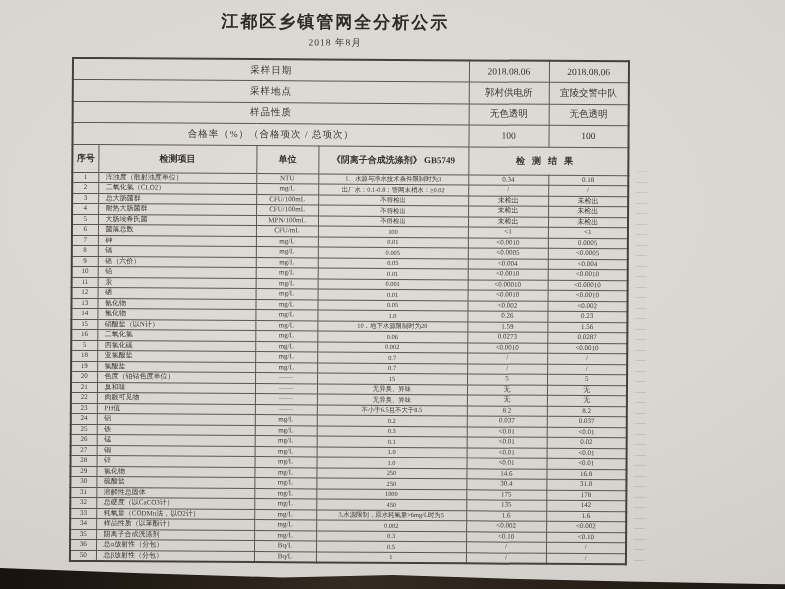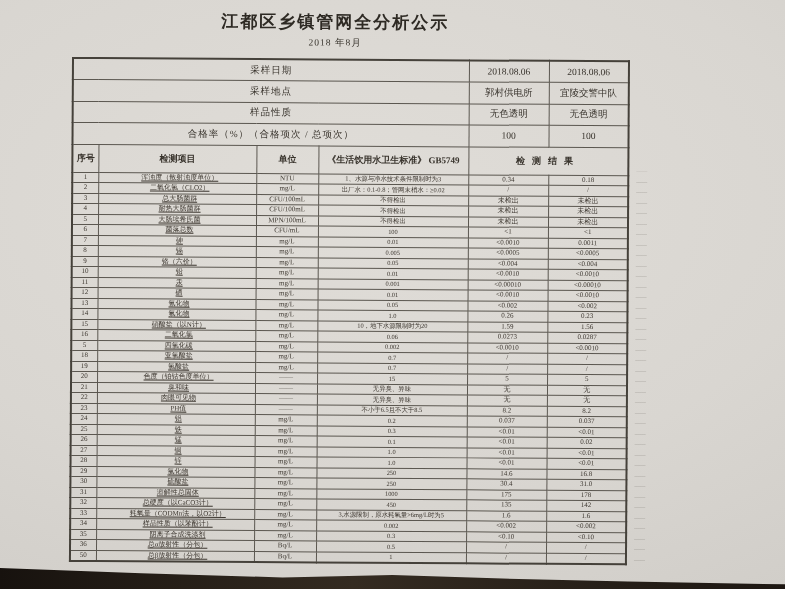--- a/index.html
+++ b/index.html
@@ -31,21 +31,21 @@
     color:#38332c;border:2px solid #45413a;
   }
   table.report td{border:1px solid #5b5750;overflow:hidden;}
   .meta-row{height:21.5px;}
   .meta-row td{font-size:9.5px;text-align:center;}
   .meta-label{letter-spacing:1px;}
   .cols-row td{height:25px;font-size:9px;text-align:center;font-weight:bold;}
   .result-head{letter-spacing:7px;border-radius:12px;}
   .data-row{height:10.5px;}
   .data-row td{font-size:7px;line-height:1;padding:0 2px;white-space:nowrap;text-align:center;color:#3d3730;}
-  .data-row td.item{text-align:center;padding-left:7px;text-decoration:underline;}
+  .data-row td.item{text-align:left;padding-left:7px;}
   .data-row td.std{font-size:6.4px;}
   .data-row td.seq{padding:0;}
   .bleed{
     position:absolute;left:637px;top:168px;width:11px;height:392px;
     background:repeating-linear-gradient(to bottom, rgba(90,85,78,0.16) 0 1px, transparent 1px 10.5px);
   }
   .desk{
     position:absolute;left:0;top:560px;width:785px;height:29px;
     background:linear-gradient(90deg,#17120e,#342b21 45%,#261f18 78%,#1d1712);
     clip-path:polygon(0 28%,18% 46%,36% 60%,50% 52%,64% 64%,80% 74%,100% 84%,100% 100%,0 100%);
@@ -86,21 +86,21 @@
           </tr>
           <tr class="meta-row">
             <td class="meta-label" colspan="4">合格率（%）（合格项次 / 总项次）</td>
             <td class="meta-value">100</td>
             <td class="meta-value">100</td>
           </tr>
           <tr class="cols-row">
             <td>序号</td>
             <td>检测项目</td>
             <td>单位</td>
-            <td>《生活饮用水卫生标准》 GB5749</td>
+            <td>《阴离子合成洗涤剂》 GB5749</td>
             <td class="result-head" colspan="2">检测结果</td>
           </tr>
           <tr class="data-row">
             <td class="seq">1</td>
             <td class="item">浑浊度（散射浊度单位）</td>
             <td class="unit">NTU</td>
             <td class="std">1、水源与净水技术条件限制时为3</td>
             <td class="val">0.34</td>
             <td class="val">0.18</td>
           </tr>
@@ -143,21 +143,21 @@
             <td class="std">100</td>
             <td class="val">&lt;1</td>
             <td class="val">&lt;1</td>
           </tr>
           <tr class="data-row">
             <td class="seq">7</td>
             <td class="item">砷</td>
             <td class="unit">mg/L</td>
             <td class="std">0.01</td>
             <td class="val">&lt;0.0010</td>
-            <td class="val">0.0011</td>
+            <td class="val">0.0005</td>
           </tr>
           <tr class="data-row">
             <td class="seq">8</td>
             <td class="item">镉</td>
             <td class="unit">mg/L</td>
             <td class="std">0.005</td>
             <td class="val">&lt;0.0005</td>
             <td class="val">&lt;0.0005</td>
           </tr>
           <tr class="data-row">

